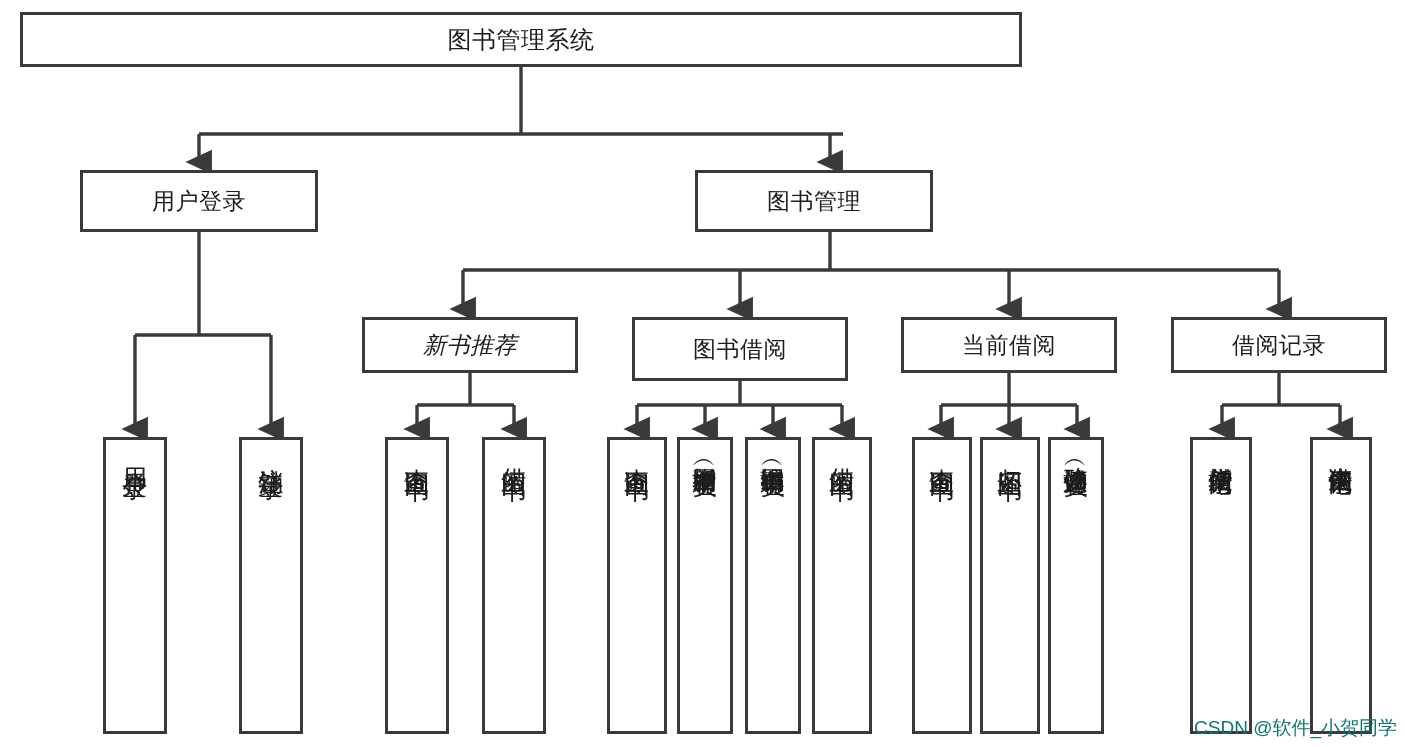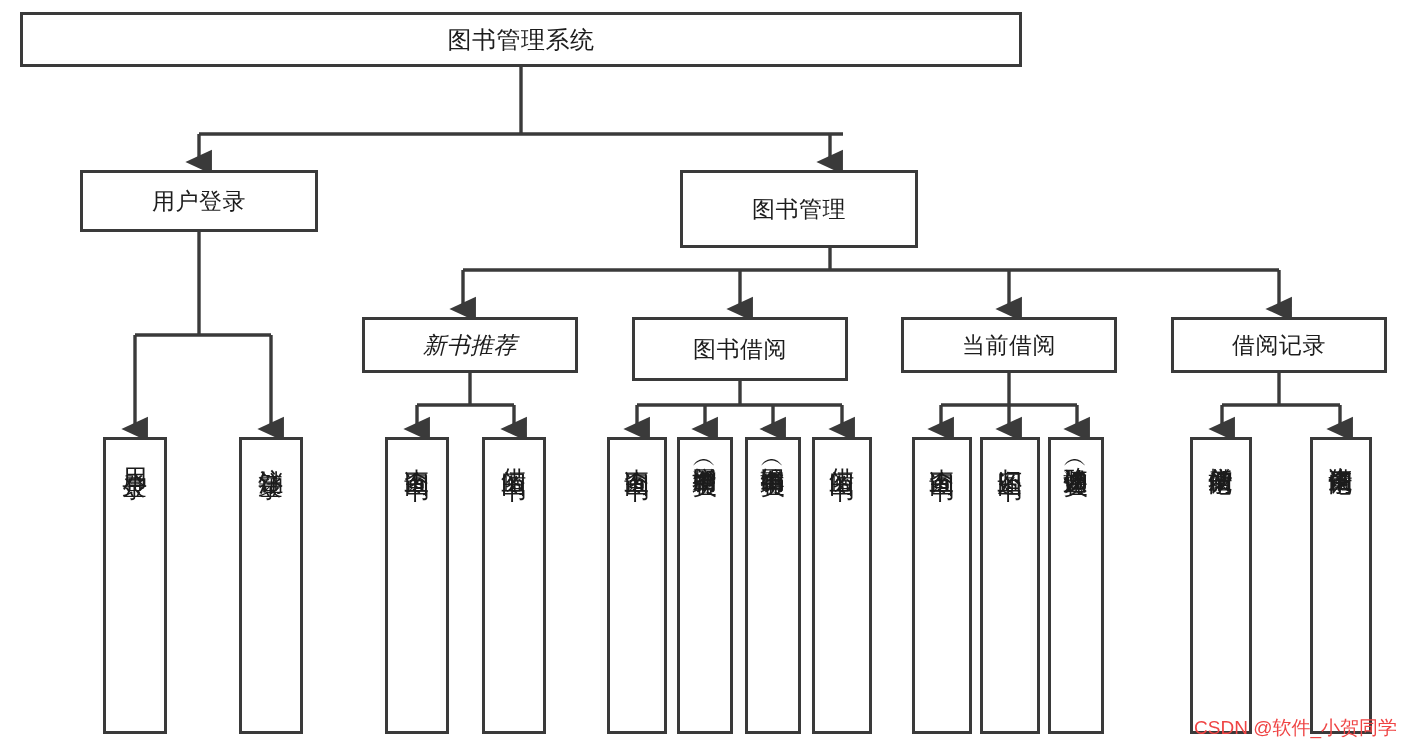--- a/index.html
+++ b/index.html
@@ -64,21 +64,21 @@
   }
   .node.vert.tall .label {
     font-size: 24px;
     letter-spacing: 1px;
   }
   #watermark {
     position: absolute;
     right: 8px;
     bottom: 6px;
     font-size: 19px;
-    color: #ef4444;
+    color: #0f766e;
     font-family: "Liberation Sans", "DejaVu Sans", sans-serif;
     white-space: nowrap;
     user-select: none;
   }
 </style>
 </head>
 <body>
 
 <div id="canvas">
 
@@ -132,21 +132,21 @@
     </g>
   </svg>
 
   <div class="node horiz root" style="left:20px; top:12px; width:1002px; height:55px;">
     <span class="label">图书管理系统</span>
   </div>
 
   <div class="node horiz" style="left:80px; top:170px; width:238px; height:62px;">
     <span class="label">用户登录</span>
   </div>
-  <div class="node horiz" style="left:680px; top:170px; width:238px; height:78px;">
+  <div class="node horiz" style="left:695px; top:170px; width:238px; height:62px;">
     <span class="label">图书管理</span>
   </div>
 
   <div class="node horiz" style="left:362px; top:317px; width:216px; height:56px;font-style:italic;">
     <span class="label">新书推荐</span>
   </div>
   <div class="node horiz" style="left:632px; top:317px; width:216px; height:64px;">
     <span class="label">图书借阅</span>
   </div>
   <div class="node horiz" style="left:901px; top:317px; width:216px; height:56px;">

